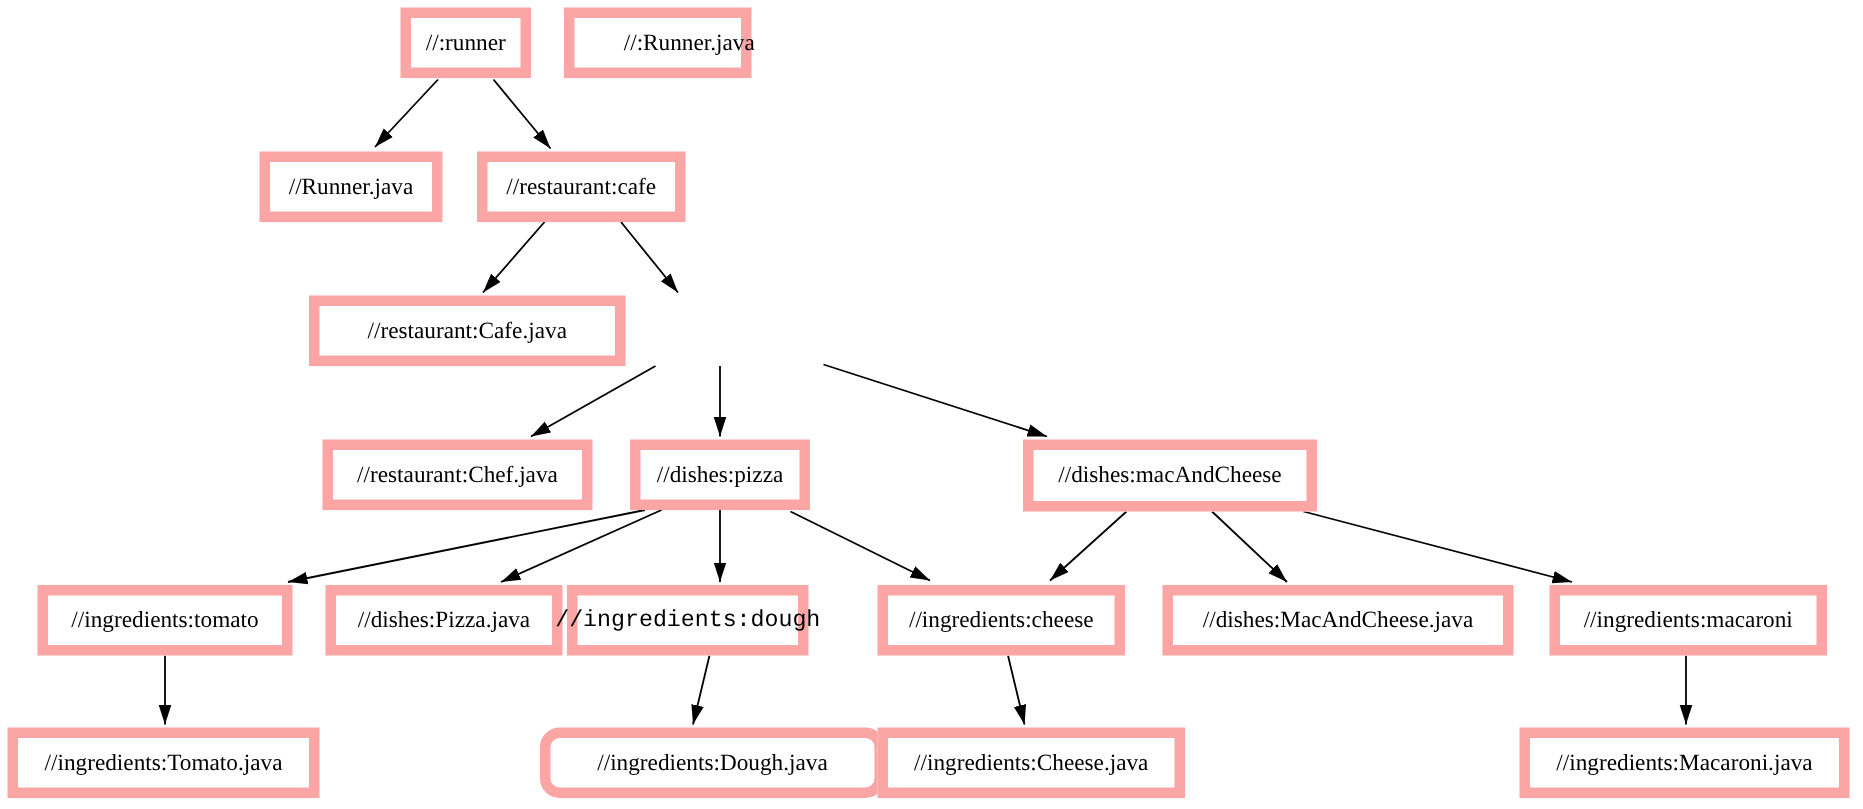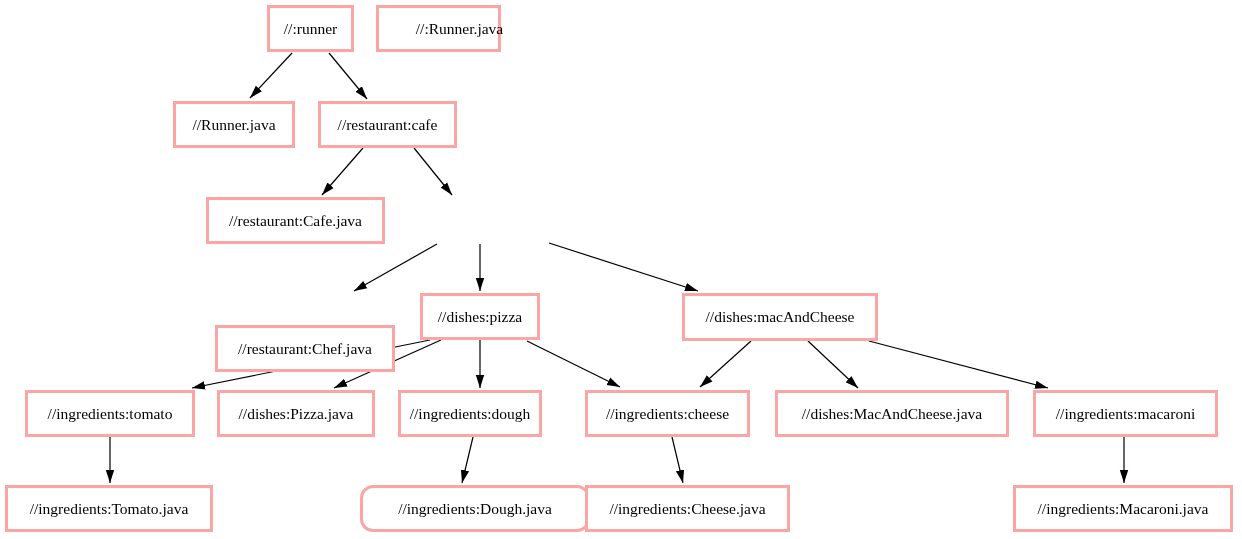--- a/index.html
+++ b/index.html
@@ -22,21 +22,21 @@
     width: 1242px;
     height: 539px;
   }
   .edges line {
     stroke: #000000;
     stroke-width: 1.2;
   }
   .node {
     position: absolute;
     box-sizing: border-box;
-    border: 3px solid #fca5a5;
+    border: 7px solid #fca5a5;
     background: #ffffff;
     color: #000000;
     display: flex;
     align-items: center;
     justify-content: center;
     font-size: 15.5px;
     white-space: nowrap;
     line-height: 1;
   }
 </style>
@@ -68,27 +68,27 @@
     <line x1="110" y1="437" x2="110" y2="483" marker-end="url(#arrow)"></line>
     <line x1="473" y1="437" x2="462" y2="483" marker-end="url(#arrow)"></line>
     <line x1="672" y1="437" x2="683" y2="483" marker-end="url(#arrow)"></line>
     <line x1="1124" y1="437" x2="1124" y2="483" marker-end="url(#arrow)"></line>
   </svg>
 
   <div class="node" style="left:267px;  top:5px;   width:87px;  height:47px;">//:runner</div>
   <div class="node" style="left:376px;  top:5px;   width:125px; height:47px;padding-left:42px;">//:Runner.java</div>
   <div class="node" style="left:173px;  top:101px; width:122px; height:47px;">//Runner.java</div>
   <div class="node" style="left:318px;  top:101px; width:139px; height:47px;">//restaurant:cafe</div>
-  <div class="node" style="left:206px;  top:197px; width:179px; height:47px;">//restaurant:Cafe.java</div>
-  <div class="node" style="left:215px;  top:293px; width:180px; height:47px;margin-top:32px;">//restaurant:Chef.java</div>
+  <div class="node" style="left:206px;  top:197px; width:211px; height:47px;">//restaurant:Cafe.java</div>
+  <div class="node" style="left:215px;  top:293px; width:180px; height:47px;">//restaurant:Chef.java</div>
   <div class="node" style="left:420px;  top:293px; width:120px; height:47px;">//dishes:pizza</div>
   <div class="node" style="left:682px;  top:293px; width:196px; height:48px;">//dishes:macAndCheese</div>
   <div class="node" style="left:217px;  top:390px; width:158px; height:47px;">//dishes:Pizza.java</div>
   <div class="node" style="left:25px;   top:390px; width:170px; height:47px;">//ingredients:tomato</div>
-  <div class="node" style="left:398px;  top:390px; width:144px; height:47px;">//ingredients:dough</div>
+  <div class="node" style="left:378px;  top:390px; width:161px; height:47px;font-family:Liberation Mono, monospace;">//ingredients:dough</div>
   <div class="node" style="left:585px;  top:390px; width:165px; height:47px;">//ingredients:cheese</div>
   <div class="node" style="left:775px;  top:390px; width:234px; height:47px;">//dishes:MacAndCheese.java</div>
   <div class="node" style="left:1033px; top:390px; width:185px; height:47px;">//ingredients:macaroni</div>
   <div class="node" style="left:5px;    top:485px; width:208px; height:47px;">//ingredients:Tomato.java</div>
   <div class="node" style="left:360px;  top:485px; width:230px; height:47px;border-radius:13px;">//ingredients:Dough.java</div>
   <div class="node" style="left:585px;  top:485px; width:205px; height:47px;">//ingredients:Cheese.java</div>
   <div class="node" style="left:1013px; top:485px; width:220px; height:47px;">//ingredients:Macaroni.java</div>
 
 </div>
 

